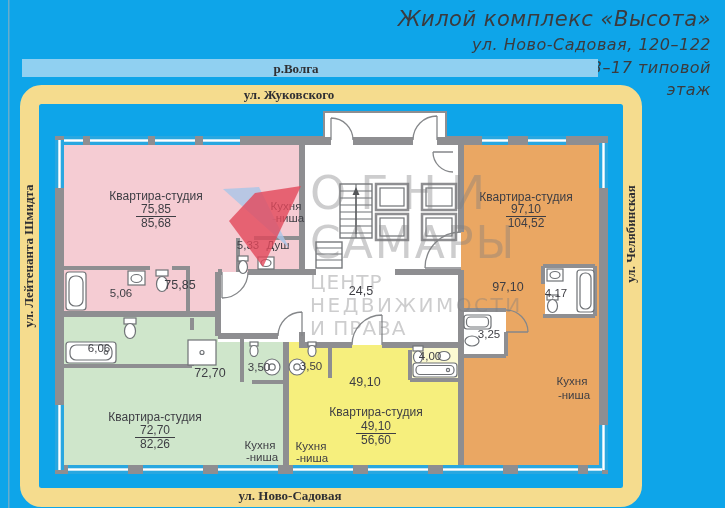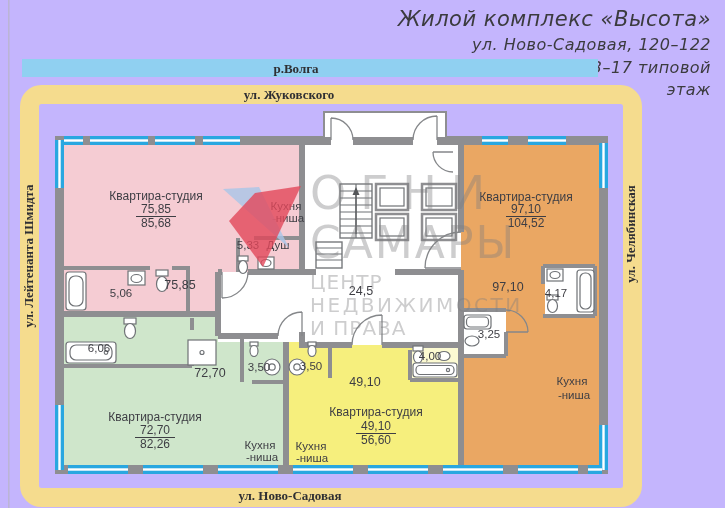--- a/index.html
+++ b/index.html
@@ -1,16 +1,16 @@
 <!DOCTYPE html>
 <html style="--c-pink: #f5ccd3; --c-green: #cfe6cb; --c-yellow: #f6ef7d; --c-orange: #eaa763; --c-wall: #8e8e91; --c-window: #29a7e0; --c-frame_yellow: #f5dc8e; --c-river_blue: #90d0f1; --c-logo_red: #e2475a; --c-logo_blue: #a9c6e8; --c-text: #3e3e44;"><head>
 <meta charset="utf-8">
 <style>
   html,body{margin:0;padding:0;background:#e9e9e9;}
-  #stage{position:relative;width:725px;height:508px;background:#c4b5fd;overflow:hidden;
+  #stage{position:relative;width:725px;height:508px;background:#0ea5e9;overflow:hidden;
          font-family:"Liberation Sans",sans-serif;}
   svg text{font-family:"Liberation Sans",sans-serif;fill:var(--c-text,#3e3e44);}
   .hdr{font-family:"DejaVu Sans",sans-serif;font-style:italic;fill:#3b3b3e;letter-spacing:.5px;}
   .street{font-family:"Liberation Serif",serif;font-weight:bold;fill:#2f2f33;font-size:13px;}
   .t-name{font-size:12px;}
   .t-num{font-size:12px;}
   .t-room{font-size:12.5px;}
   .t-small{font-size:11.5px;}
   .wm{font-family:"DejaVu Sans",sans-serif;fill:#7d7d7f;opacity:.38;}
   .wall{stroke:var(--c-wall,#8e8e91);fill:none;}

